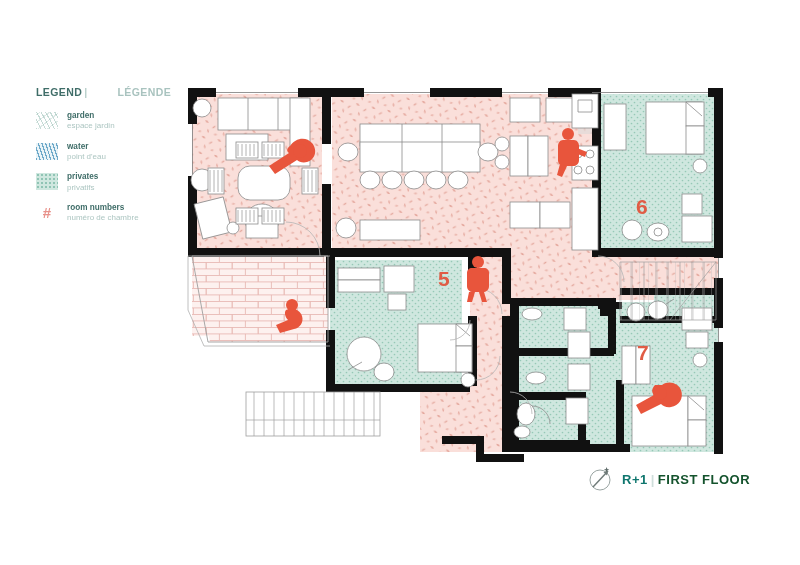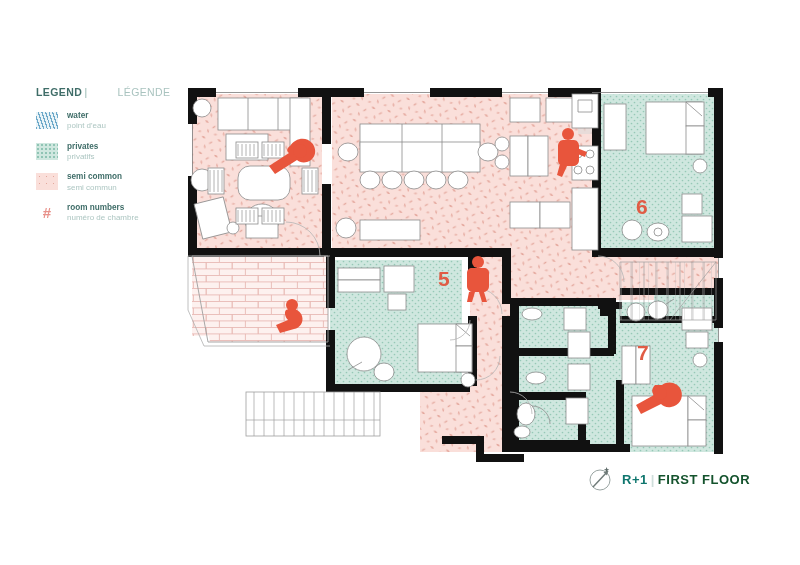--- a/index.html
+++ b/index.html
@@ -12,21 +12,21 @@
   #root { position: relative; width: 800px; height: 565px; }
 
   
   #legend { position: absolute; left: 36px; top: 86px; width: 150px; }
   #legend-title {
     font-size: 10.5px; font-weight: bold; letter-spacing: .4px;
     margin-bottom: 13px; white-space: nowrap;
   }
   #legend-title .en { color: #3f6d68; }
   #legend-title .sep { color: #b9cfcb; padding: 0 2px; }
-  #legend-title .fr { color: #a9c3bf; font-weight: normal; padding-left: 28px; }
+  #legend-title .fr { color: #a9c3bf; font-weight: bold; padding-left: 28px; }
 
   .legend-row { display: flex; align-items: flex-start; margin-bottom: 11px; }
   .swatch {
     width: 22px; height: 17px; flex: 0 0 22px; margin-right: 9px; margin-top: 1px;
     border: 0px solid transparent; position: relative; overflow: hidden;
   }
   .ltext { line-height: 1.15; padding-top: 0px; }
   .ltext .en { display:block; font-size: 8.2px; font-weight: bold; color: #3f6d68; white-space: nowrap;}
   .ltext .fr { display:block; font-size: 8.0px; color: #adc6c2; white-space: nowrap; margin-top: 1px;}
 
@@ -89,46 +89,46 @@
 </head>
 <body>
 
 <div id="root">
 
   <div id="legend">
     <div id="legend-title">
       <span class="en">LEGEND</span><span class="sep">|</span><span class="fr">LÉGENDE</span>
     </div>
 
+    <div class="legend-row">
+      <div class="swatch sw-garden"></div>
+      <div class="ltext">
+        <span class="en">garden</span>
+        <span class="fr">espace jardin</span>
+      </div>
+    </div>
 
 
 
     <div class="legend-row">
       <div class="swatch sw-water"></div>
       <div class="ltext">
         <span class="en">water</span>
         <span class="fr">point d'eau</span>
       </div>
     </div>
 
     <div class="legend-row">
       <div class="swatch sw-priv"></div>
       <div class="ltext">
         <span class="en">privates</span>
         <span class="fr">privatifs</span>
       </div>
     </div>
 
-    <div class="legend-row">
-      <div class="swatch sw-semi"></div>
-      <div class="ltext">
-        <span class="en">semi common</span>
-        <span class="fr">semi commun</span>
-      </div>
-    </div>
 
 
     <div class="legend-row">
       <div class="swatch sw-hash">#</div>
       <div class="ltext">
         <span class="en">room numbers</span>
         <span class="fr">numéro de chambre</span>
       </div>
     </div>
   </div>

